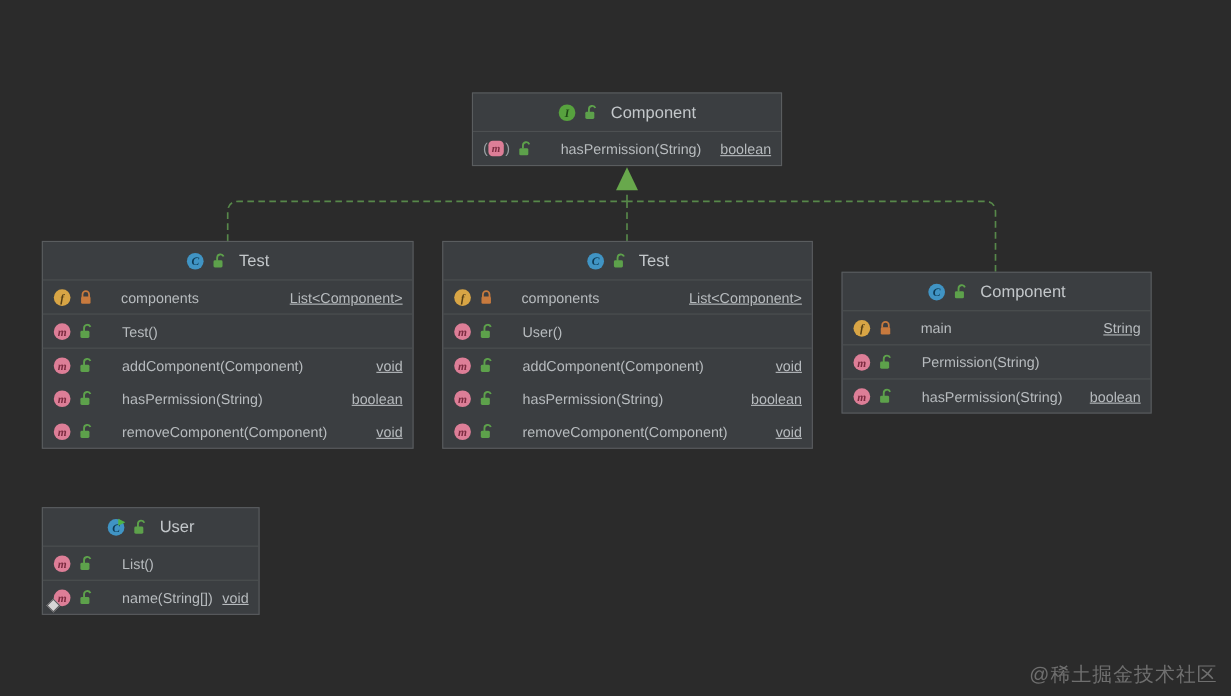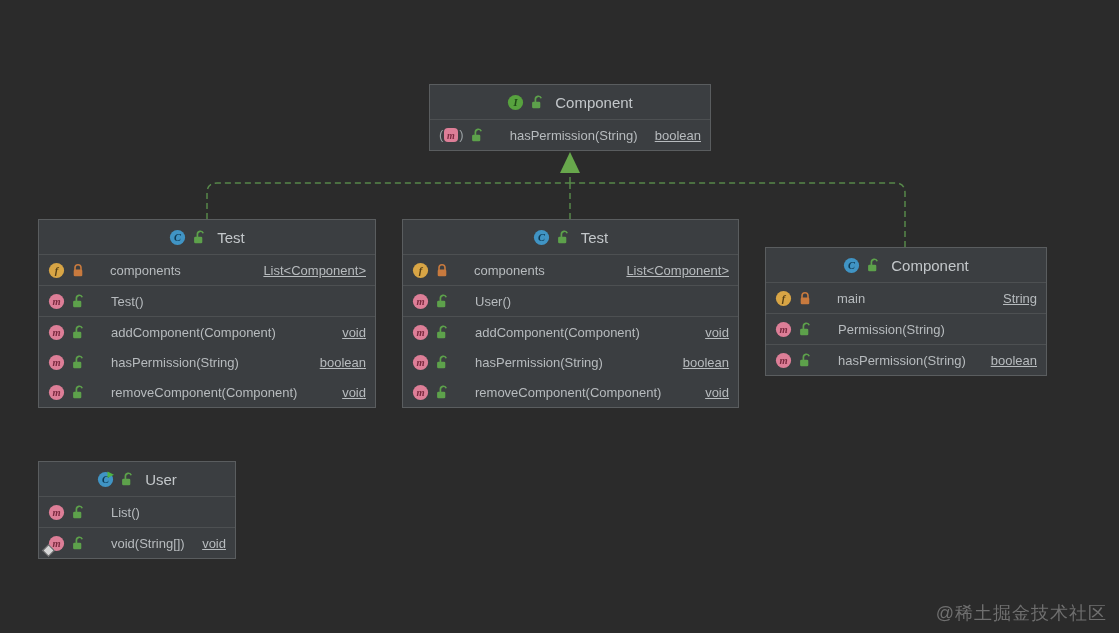--- a/index.html
+++ b/index.html
@@ -388,20 +388,20 @@
                 <text x="8.5" y="12.2" text-anchor="middle" font-size="10.5" font-style="italic" font-family="Liberation Serif,serif" font-weight="bold" fill="#7c2b40">m</text>
               </svg>
               <span class="cursor-diamond"></span>
             </span>
             <span class="icon-wrap">
               <svg width="13" height="14" viewBox="0 0 13 14">
                 <path d="M4.4 7 V4.3 a3 3 0 0 1 5.8-1.1" fill="none" stroke="#5da14b" stroke-width="1.7"></path>
                 <rect x="1.1" y="6.7" width="8.2" height="6.5" rx="1.3" fill="#5da14b"></rect>
               </svg>
             </span>
-            <span class="uml-label">void(String[])</span>
+            <span class="uml-label">name(String[])</span>
             <span class="uml-type">void</span>
           </div>
         </div>
       </div>
     </div>
   <div id="watermark">@稀土掘金技术社区</div>
 </div>
 
 </body></html>

